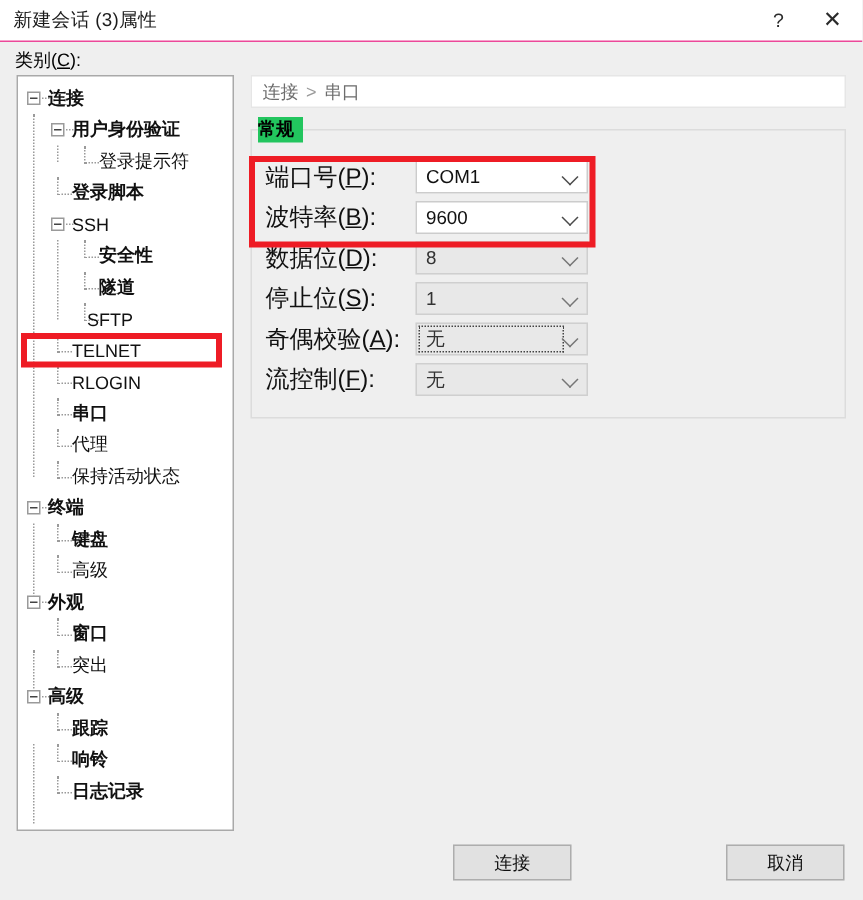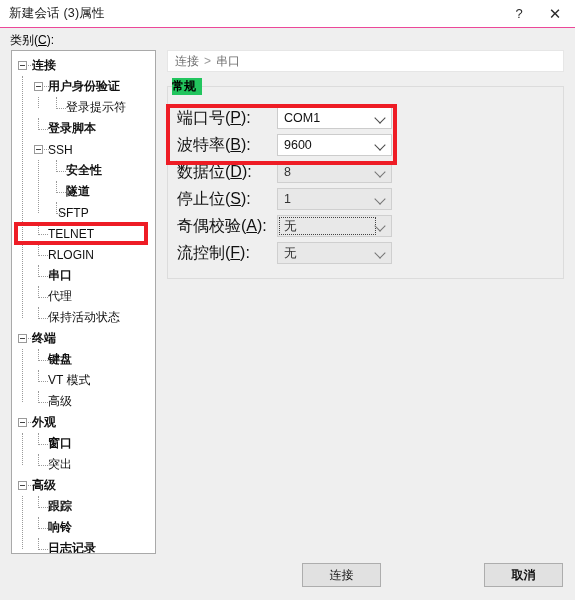--- a/index.html
+++ b/index.html
@@ -236,21 +236,21 @@
     display: flex;
     align-items: center;
     justify-content: center;
   }
   .btn.default {
     border: 2px solid #0078d7;
     background: #e1e1e1;
   }
   #btn-connect { left: 302px; }
   #btn-ok      { left: 393px; }
-  #btn-cancel  { left: 484px; font-weight: bold; }
+  #btn-cancel  { left: 484px; }
 </style>
 </head>
 <body>
 
 <div class="titlebar">
   <div class="title-text">新建会话 (3)属性</div>
   <div class="title-spacer"></div>
   <div class="tb-btn">?</div>
   <div class="tb-btn close">✕</div>
 </div>
@@ -326,24 +326,20 @@
         <div class="expander" style="left: 6px; top: 6px;"></div>
         <div class="dash" style="left: 16px; top: 10px; width: 5px;"></div>
         <span class="tlabel" style="left: 20px;">终端</span>
       </div>
       <div class="tnode bold" style="height: 21px; position: relative;">
         <div class="elbow" style="left: 26px; top: 0px; width: 9px; height: 11px;"></div>
         <span class="tlabel" style="left: 36px;">键盘</span>
       </div>
       <div class="tnode" style="height: 21px; position: relative;">
         <div class="elbow" style="left: 26px; top: 0px; width: 9px; height: 11px;"></div>
-        <span class="tlabel" style="left: 36px;">VT 模式</span>
-      </div>
-      <div class="tnode" style="height: 21px; position: relative;">
-        <div class="elbow" style="left: 26px; top: 0px; width: 9px; height: 11px;"></div>
         <span class="tlabel" style="left: 36px;">高级</span>
       </div>
       <div class="tnode bold" style="height: 21px; position: relative;">
         <div class="expander" style="left: 6px; top: 6px;"></div>
         <div class="dash" style="left: 16px; top: 10px; width: 5px;"></div>
         <span class="tlabel" style="left: 20px;">外观</span>
       </div>
       <div class="tnode bold" style="height: 21px; position: relative;">
         <div class="elbow" style="left: 26px; top: 0px; width: 9px; height: 11px;"></div>
         <span class="tlabel" style="left: 36px;">窗口</span>

